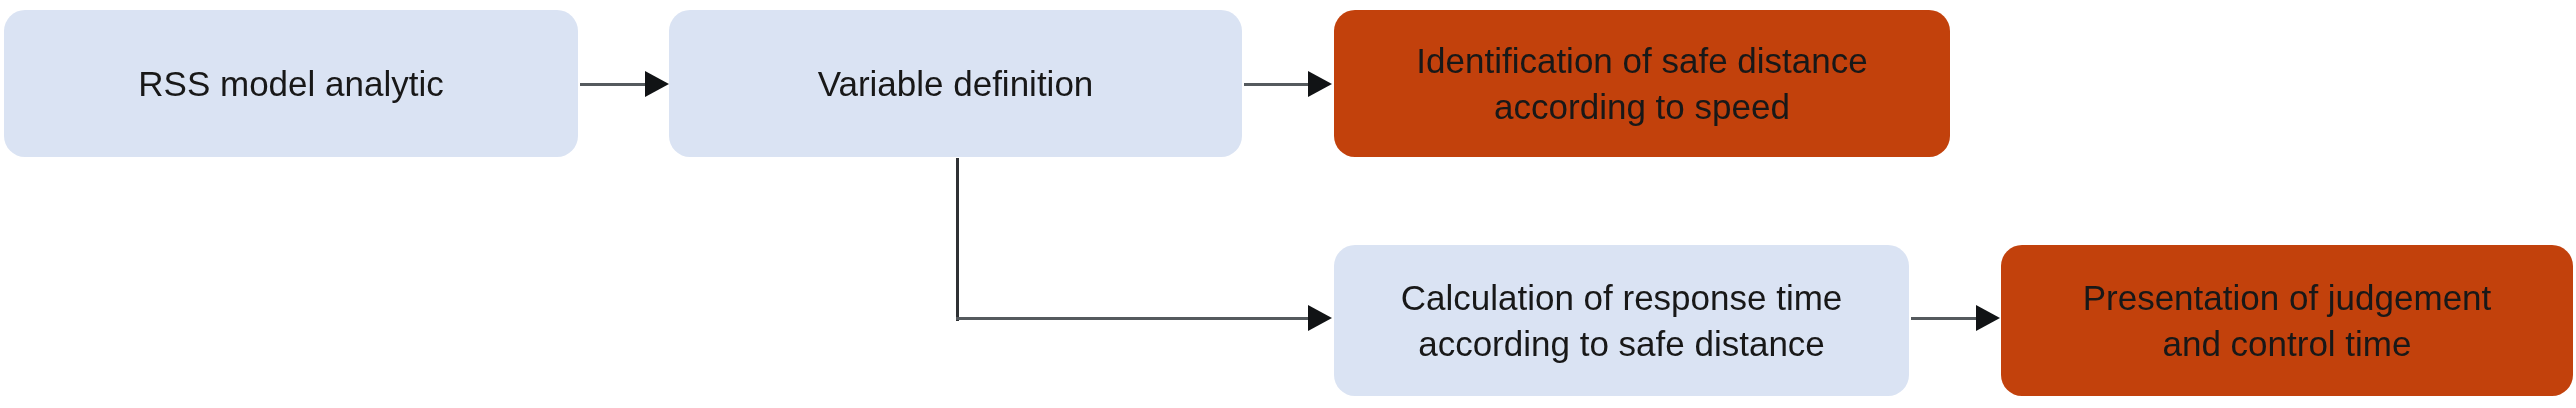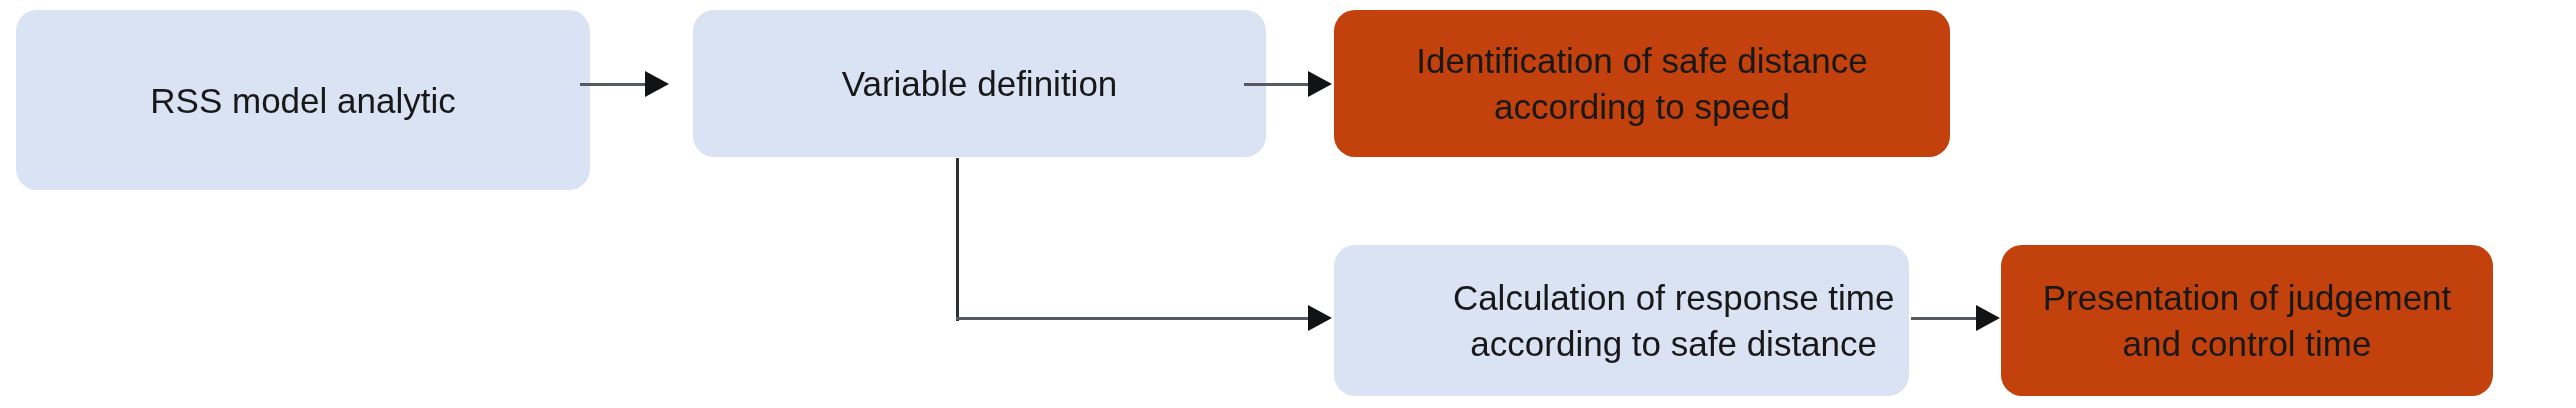--- a/index.html
+++ b/index.html
@@ -51,58 +51,58 @@
     border-top: 13.7px solid transparent;
     border-bottom: 13.7px solid transparent;
     border-left: 24px solid #111315;
   }
 </style>
 </head>
 <body>
 
 <div id="canvas">
 
-  <div class="node node-blue" style="left:16px; top:10.4px; width:574px; height:180px;">
+  <div class="node node-blue" style="left:4px; top:10.4px; width:574px; height:147px;">
     <span>RSS model analytic</span>
   </div>
 
   <div class="edge">
     <div class="edge-line-h" style="left:580px; top:83px; width:69px;"></div>
     <div class="edge-head" style="left:645px; top:71px;"></div>
   </div>
 
-  <div class="node node-blue" style="left:669px; top:10.4px; width:573px; height:147px;margin-left:24px;">
+  <div class="node node-blue" style="left:669px; top:10.4px; width:573px; height:147px;">
     <span>Variable definition</span>
   </div>
 
   <div class="edge">
     <div class="edge-line-h" style="left:1244px; top:83px; width:69px;"></div>
     <div class="edge-head" style="left:1308px; top:71px;"></div>
   </div>
 
   <div class="node node-peach" style="left:1334px; top:10.4px; width:616px; height:147px;">
     <span>Identification of safe distance
 according to speed</span>
   </div>
 
   <div class="edge">
     <div class="edge-line-v" style="left:956px; top:158px; height:163px;"></div>
     <div class="edge-line-h" style="left:956px; top:317px; width:357px;"></div>
     <div class="edge-head" style="left:1308px; top:305px;"></div>
   </div>
 
-  <div class="node node-blue" style="left:1334px; top:245px; width:575px; height:151px;justify-content:flex-end;">
+  <div class="node node-blue" style="left:1334px; top:245px; width:575px; height:151px;">
     <span>Calculation of response time
 according to safe distance</span>
   </div>
 
   <div class="edge">
     <div class="edge-line-h" style="left:1911px; top:317px; width:69px;"></div>
     <div class="edge-head" style="left:1976px; top:305px;"></div>
   </div>
 
-  <div class="node node-peach" style="left:2001px; top:245px; width:492px; height:151px;">
+  <div class="node node-peach" style="left:2001px; top:245px; width:572px; height:151px;">
     <span>Presentation of  judgement
 and control time</span>
   </div>
 
 </div>
 
 
 </body></html>

